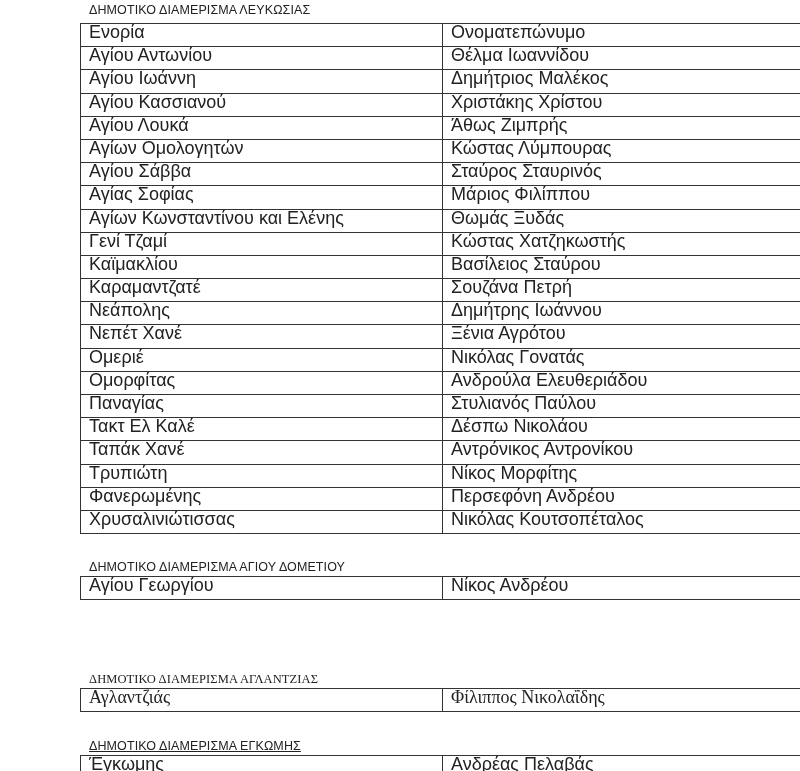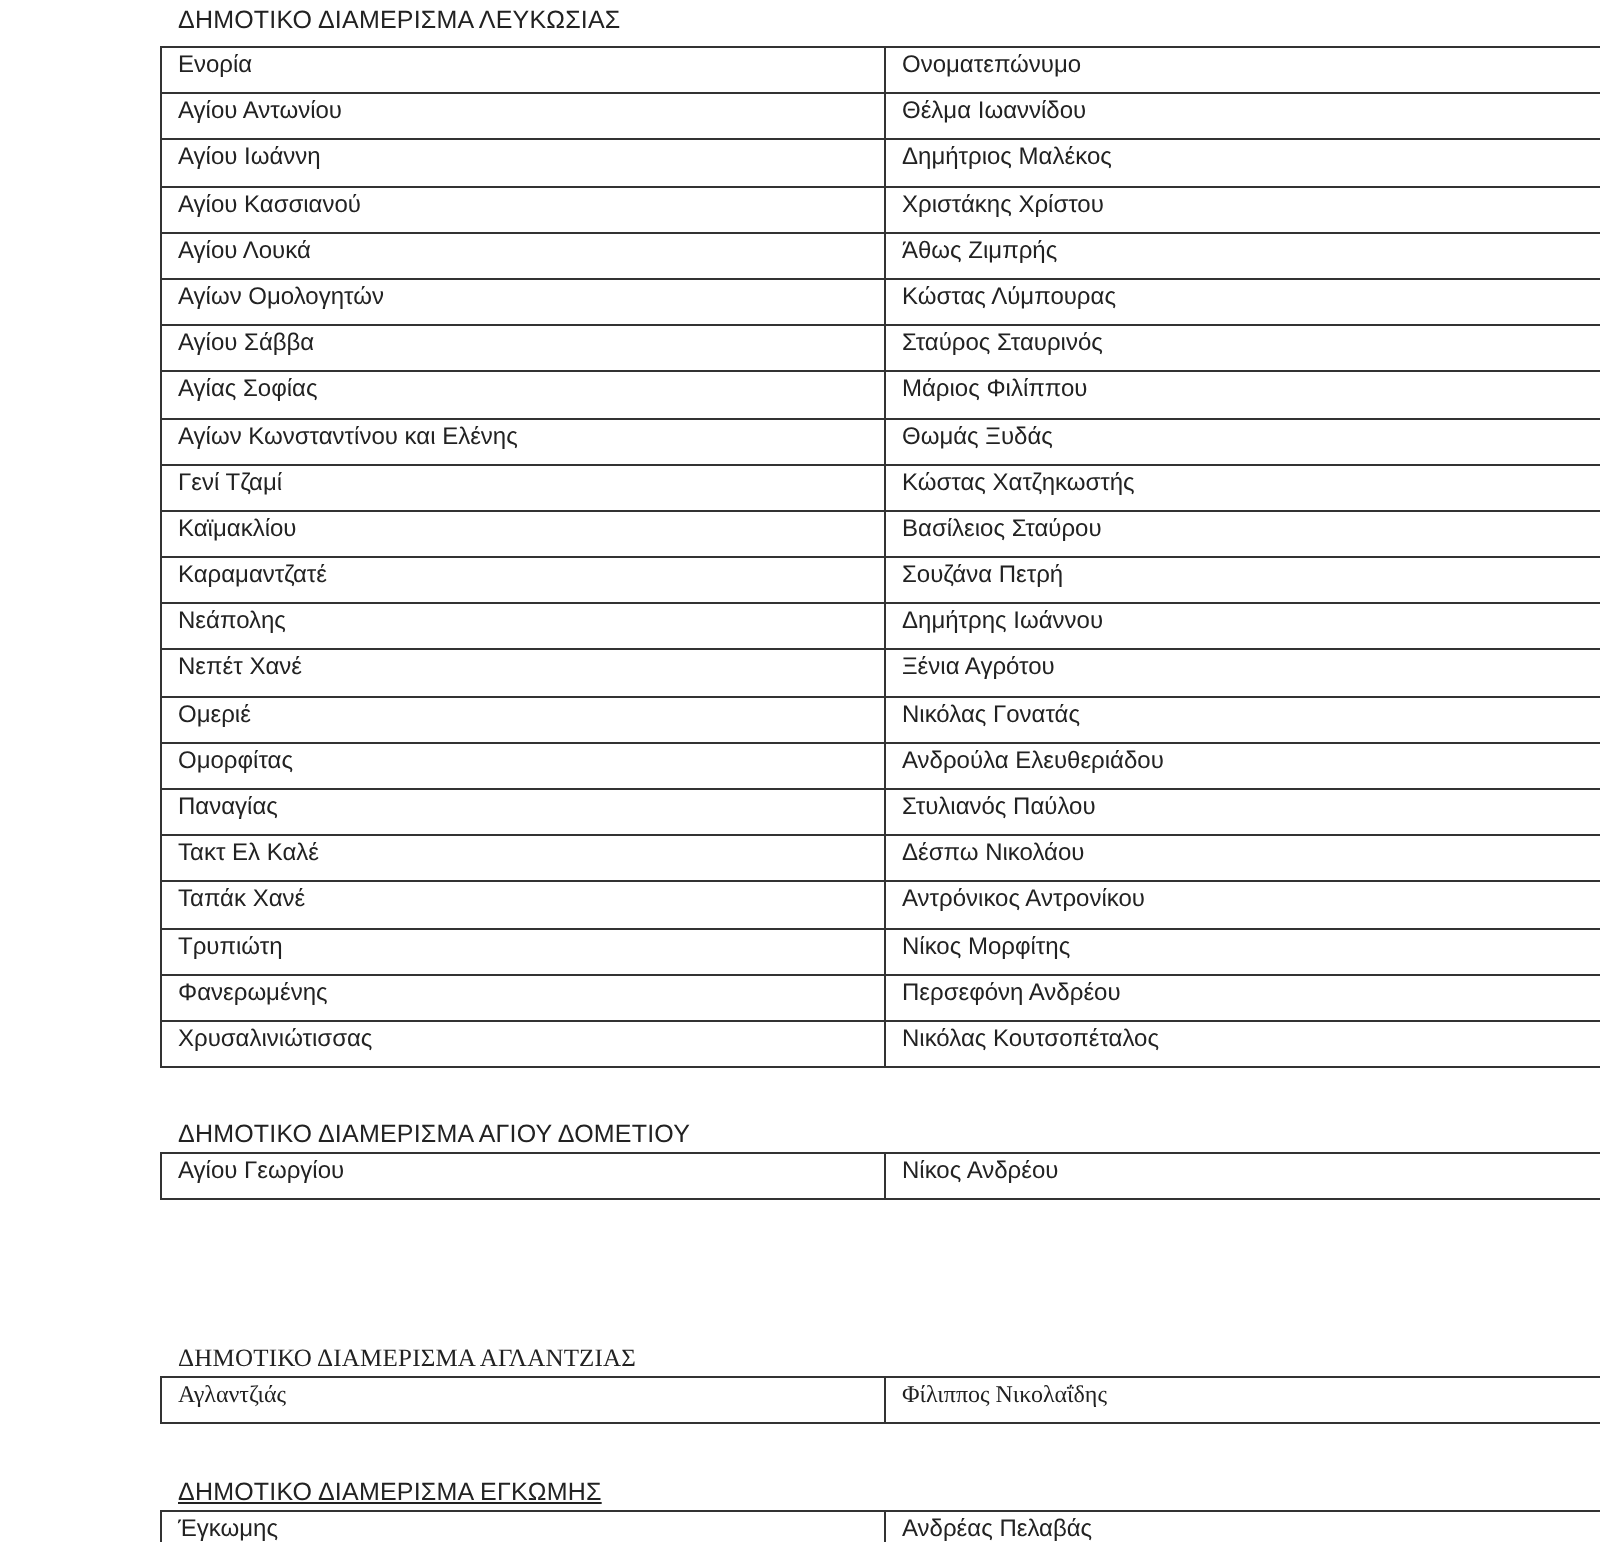--- a/index.html
+++ b/index.html
@@ -30,21 +30,21 @@
     padding-left: 9px;
     white-space: nowrap;
   }
   table {
     border-collapse: collapse;
     width: 724px;
     table-layout: fixed;
   }
   td {
     border: 1.5px solid #333;
-    font-size: 12px;
+    font-size: 18px;
     padding: 0 0 0 8px;
     white-space: nowrap;
     overflow: hidden;
     color: #222;
     vertical-align: top;
     line-height: 17px;
   }
   tr { height: 23.2px; }
   td.col-parish { width: 353px; }
   td.col-name { width: 353px; }

